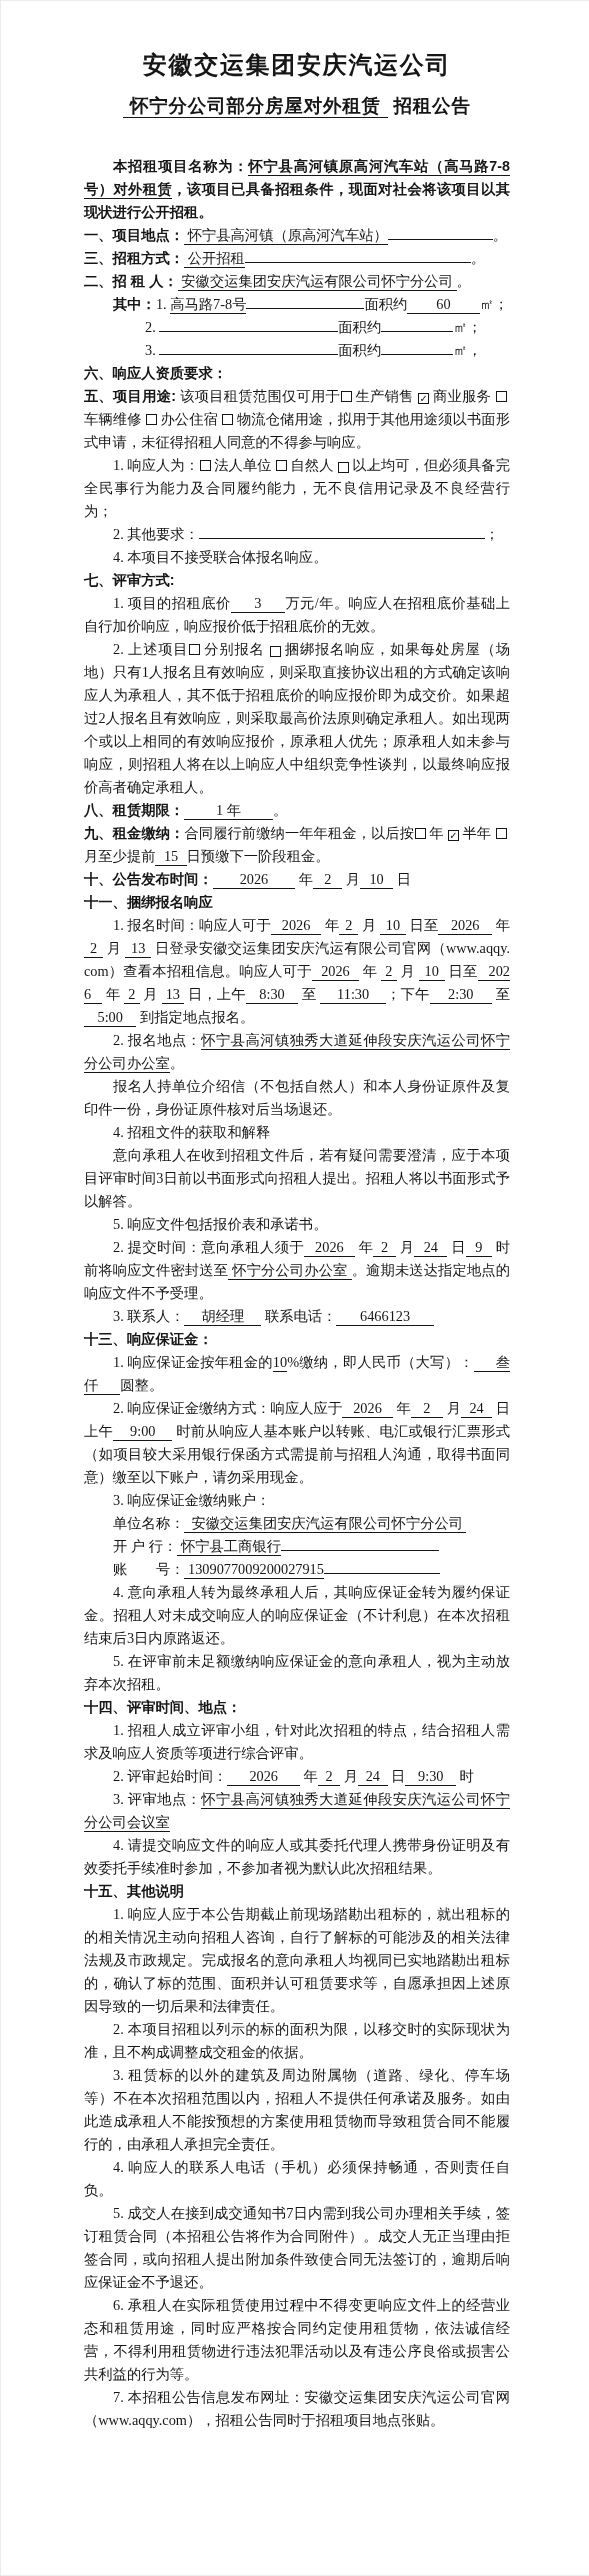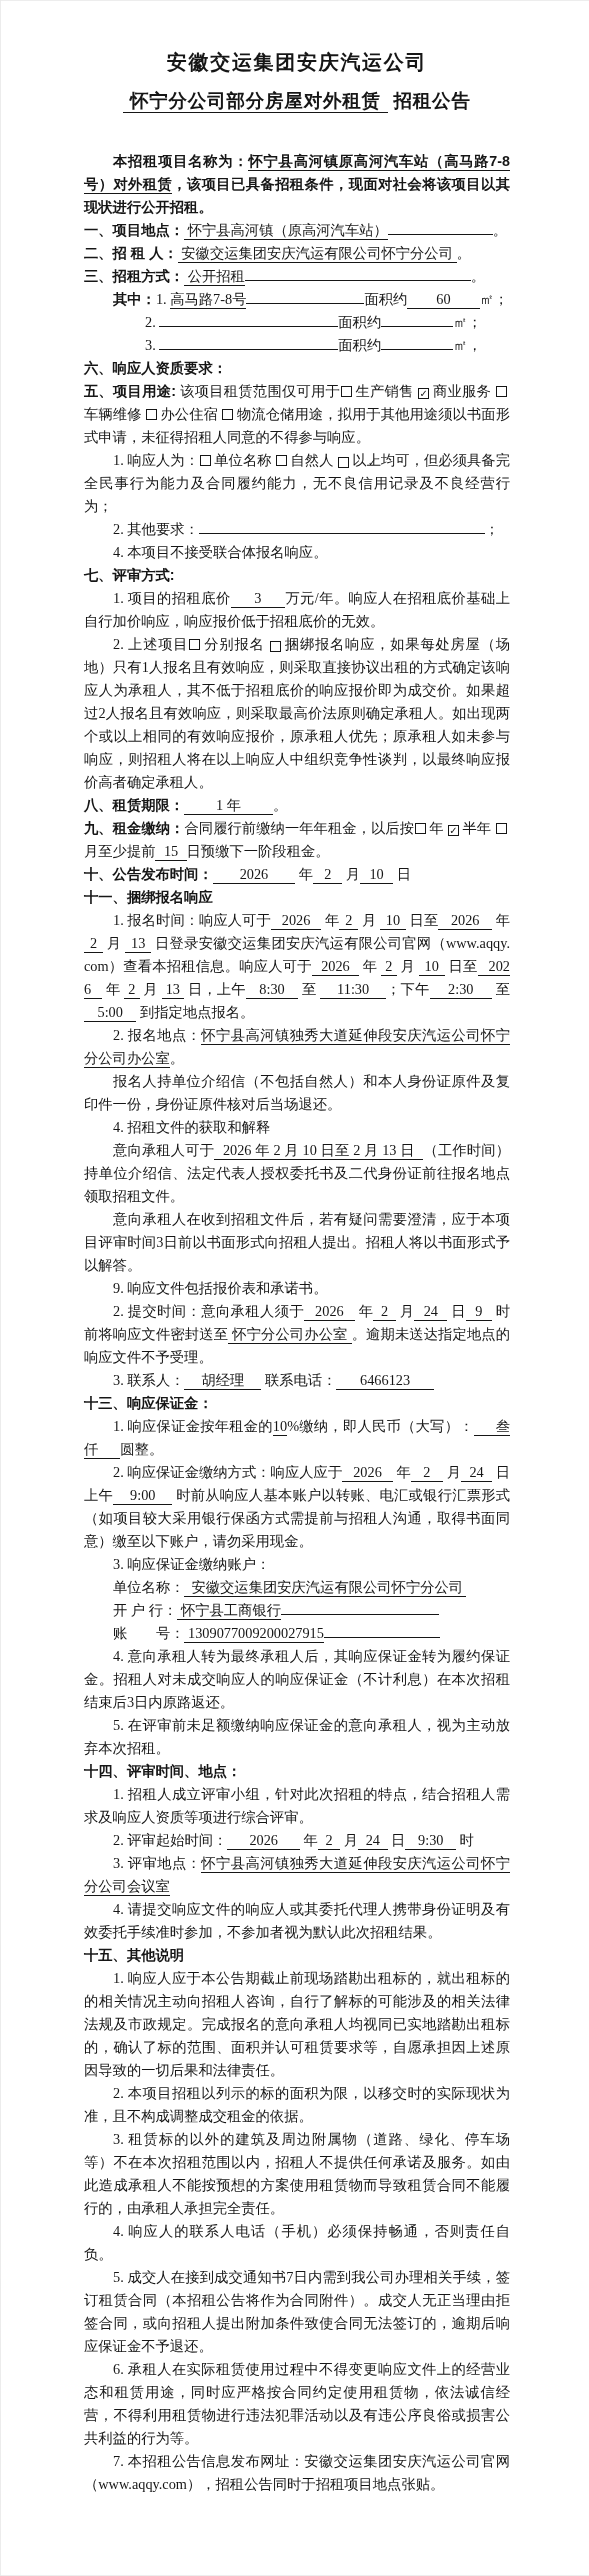--- a/index.html
+++ b/index.html
@@ -5,21 +5,21 @@
   html,body{margin:0;padding:0;background:#ffffff;}
   .page{
     width:590px;height:2576px;box-sizing:border-box;
     background:#fff;color:#161616;position:relative;overflow:hidden;
     padding:44px 80px 34px 84px;
     font-family:"Liberation Serif","DejaVu Serif",serif;
     box-shadow:inset 0 0 0 0.8px #e8e8e8;
   }
   .t1{
     font-family:"Liberation Sans","DejaVu Sans",sans-serif;
-    font-weight:bold;font-size:20px;text-align:center;
+    font-weight:bold;font-size:24px;text-align:center;
     letter-spacing:1.7px;margin:5px 0 0 0;
   }
   .t2{
     font-family:"Liberation Sans","DejaVu Sans",sans-serif;
     font-weight:bold;font-size:18.5px;text-align:center;
     letter-spacing:0.8px;margin:11.8px 0 37px 0;
   }
   .t2u{border-bottom:1.7px solid #161616;padding:0 6.7px 1.7px 6.7px;}
   .p{
     font-size:14.3px;line-height:23px;margin:0;
@@ -40,44 +40,43 @@
 </style>
 </head>
 <body>
 
 <div class="page">
   <h1 class="t1">安徽交运集团安庆汽运公司</h1>
   <h2 class="t2"><span class="t2u">怀宁分公司部分房屋对外租赁</span><span> 招租公告</span></h2>
   <div>
       <p class="p i"><span class="b">本招租项目名称为：</span><span class="b u">怀宁县高河镇原高河汽车站（高马路7-8号）对外租赁</span><span class="b">，该项目已具备招租条件，现面对社会将该项目以其现状进行公开招租。</span></p>
       <p class="p"><span class="b">一、项目地点：</span><span class="u"> 怀宁县高河镇（原高河汽车站）</span><span class="bl" style="width: 105px;"></span><span class="">。</span></p>
+      <p class="p"><span class="b">三、招租方式：</span><span class="u">  公开招租</span><span class="bl" style="width: 226px;"></span><span class="">。</span></p>
       <p class="p"><span class="b">二、招 租 人：</span><span class="u"> 安徽交运集团安庆汽运有限公司怀宁分公司 </span><span class="">。</span></p>
-      <p class="p"><span class="b">三、招租方式：</span><span class="u">  公开招租</span><span class="bl" style="width: 226px;"></span><span class="">。</span></p>
       <p class="p i"><span class="b">其中：</span><span class="">1. </span><span class="u">高马路7-8号</span><span class="bl" style="width: 118px;"></span><span class="">面积约</span><span class="u" style="padding: 0px 29px 0.8px;">60</span><span class="">㎡；</span></p>
       <p class="p sub"><span class="">2. </span><span class="bl" style="width: 179px;"></span><span class="">面积约</span><span class="bl" style="width: 72px;"></span><span class="">㎡；</span></p>
       <p class="p sub"><span class="">3. </span><span class="bl" style="width: 179px;"></span><span class="">面积约</span><span class="bl" style="width: 72px;"></span><span class="">㎡，</span></p>
       <p class="p"><span class="b">六、响应人资质要求：</span></p>
       <p class="p"><span class="b">五、项目用途: </span><span class="">该项目租赁范围仅可用于</span><span class="cb"></span><span class="">生产销售 </span><span class="cb on"></span><span class="">商业服务 </span><span class="cb"></span><span class="">车辆维修 </span><span class="cb"></span><span class="">办公住宿 </span><span class="cb"></span><span class="">物流仓储用途，拟用于其他用途须以书面形式申请，未征得招租人同意的不得参与响应。</span></p>
-      <p class="p i"><span class="">1. 响应人为：</span><span class="cb"></span><span class="">单位名称 </span><span class="cb"></span><span class="">自然人 </span><span class="cb on"></span><span class="">以上均可，但必须具备完全民事行为能力及合同履约能力，无不良信用记录及不良经营行为；</span></p>
+      <p class="p i"><span class="">1. 响应人为：</span><span class="cb"></span><span class="">法人单位 </span><span class="cb"></span><span class="">自然人 </span><span class="cb on"></span><span class="">以上均可，但必须具备完全民事行为能力及合同履约能力，无不良信用记录及不良经营行为；</span></p>
       <p class="p i"><span class="">2. 其他要求：</span><span class="bl" style="width: 286px;"></span><span class="">；</span></p>
       <p class="p i"><span class="">4. 本项目不接受联合体报名响应。</span></p>
       <p class="p"><span class="b">七、评审方式:</span></p>
       <p class="p i"><span class="">1. 项目的招租底价</span><span class="u" style="padding: 0px 23.6px 0.8px;">3</span><span class="">万元/年。响应人在招租底价基础上自行加价响应，响应报价低于招租底价的无效。</span></p>
       <p class="p i"><span class="">2. 上述项目</span><span class="cb"></span><span class="">分别报名 </span><span class="cb on"></span><span class="">捆绑报名响应，如果每处房屋（场地）只有1人报名且有效响应，则采取直接协议出租的方式确定该响应人为承租人，其不低于招租底价的响应报价即为成交价。如果超过2人报名且有效响应，则采取最高价法原则确定承租人。如出现两个或以上相同的有效响应报价，原承租人优先；原承租人如未参与响应，则招租人将在以上响应人中组织竞争性谈判，以最终响应报价高者确定承租人。</span></p>
       <p class="p"><span class="b">八、租赁期限：</span><span class="u" style="padding: 0px 32px 0.8px;">1 年</span><span class="">。</span></p>
       <p class="p"><span class="b">九、租金缴纳：</span><span class="">合同履行前缴纳一年年租金，以后按</span><span class="cb"></span><span class="">年 </span><span class="cb on"></span><span class="">半年 </span><span class="cb"></span><span class="">月至少提前</span><span class="u" style="padding: 0px 8.4px 0.8px;">15</span><span class="">日预缴下一阶段租金。</span></p>
       <p class="p"><span class="b">十、公告发布时间：</span><span class="u" style="padding: 0px 27px 0.8px;">2026</span><span class=""> 年</span><span class="u" style="padding: 0px 11px 0.8px;">2</span><span class=""> 月</span><span class="u" style="padding: 0px 9.3px 0.8px;">10</span><span class=""> 日</span></p>
       <p class="p"><span class="b">十一、捆绑报名响应</span></p>
       <p class="p i"><span class="">1. 报名时间：响应人可于</span><span class="u" style="padding: 0px 11px 0.8px;">2026</span><span class=""> 年</span><span class="u" style="padding: 0px 5.9px 0.8px;">2</span><span class=""> 月 </span><span class="u" style="padding: 0px 5.9px 0.8px;">10</span><span class=""> 日至</span><span class="u" style="padding: 0px 12.6px 0.8px;">2026</span><span class=""> 年</span><span class="u" style="padding: 0px 5.9px 0.8px;">2</span><span class=""> 月 </span><span class="u" style="padding: 0px 5.9px 0.8px;">13</span><span class=""> 日登录安徽交运集团安庆汽运有限公司官网（www.aqqy.com）查看本招租信息。响应人可于</span><span class="u" style="padding: 0px 9.3px 0.8px;">2026</span><span class=""> 年 </span><span class="u" style="padding: 0px 4.2px 0.8px;">2</span><span class=""> 月 </span><span class="u" style="padding: 0px 5.9px 0.8px;">10</span><span class=""> 日至</span><span class="u" style="padding: 0px 11px 0.8px;">2026</span><span class=""> 年 </span><span class="u" style="padding: 0px 4.2px 0.8px;">2</span><span class=""> 月 </span><span class="u" style="padding: 0px 4.2px 0.8px;">13</span><span class=""> 日，上午</span><span class="u" style="padding: 0px 13.5px 0.8px;">8:30</span><span class=""> 至 </span><span class="u" style="padding: 0px 17px 0.8px;">11:30</span><span class="">；下午</span><span class="u" style="padding: 0px 18.5px 0.8px;">2:30</span><span class=""> 至 </span><span class="u" style="padding: 0px 13.5px 0.8px;">5:00</span><span class=""> 到指定地点报名。</span></p>
       <p class="p i"><span class="">2. 报名地点：</span><span class="u">怀宁县高河镇独秀大道延伸段安庆汽运公司怀宁分公司办公室</span><span class="">。</span></p>
       <p class="p i"><span class="">报名人持单位介绍信（不包括自然人）和本人身份证原件及复印件一份，身份证原件核对后当场退还。</span></p>
       <p class="p i"><span class="">4. 招租文件的获取和解释</span></p>
-      <p class="p i"><span class="">意向承租人可于</span><span class="u" style="padding: 0px 5px 0.8px;"> 2026 年 2 月 10 日至 2 月 13 日 </span><span class="">（工作时间）持单位介绍信、法定代表人授权委托书及二代身份证前往报名地点领取招租文件。</span></p>
       <p class="p i"><span class="">意向承租人在收到招租文件后，若有疑问需要澄清，应于本项目评审时间3日前以书面形式向招租人提出。招租人将以书面形式予以解答。</span></p>
-      <p class="p i"><span class="">9. 响应文件包括报价表和承诺书。</span></p>
+      <p class="p i"><span class="">5. 响应文件包括报价表和承诺书。</span></p>
       <p class="p i"><span class="">2. 提交时间：意向承租人须于</span><span class="u" style="padding: 0px 11px 0.8px;">2026</span><span class=""> 年</span><span class="u" style="padding: 0px 7.6px 0.8px;">2</span><span class=""> 月</span><span class="u" style="padding: 0px 9.3px 0.8px;">24</span><span class=""> 日</span><span class="u" style="padding: 0px 9.3px 0.8px;">9</span><span class=""> 时前将响应文件密封送至</span><span class="u" style="padding: 0px 4.2px 0.8px;">怀宁分公司办公室</span><span class="">。逾期未送达指定地点的响应文件不予受理。</span></p>
       <p class="p i"><span class="">3. 联系人：</span><span class="u" style="padding: 0px 17px 0.8px;">胡经理</span><span class="">  联系电话：</span><span class="u" style="padding: 0px 23.6px 0.8px;">6466123</span></p>
       <p class="p"><span class="b">十三、响应保证金：</span></p>
       <p class="p i"><span class="">1. 响应保证金按年租金的</span><span class="u">10</span><span class="">%缴纳，即人民币（大写）：</span><span class="u" style="padding: 0px 22px 0.8px;">叁仟</span><span class="">圆整。</span></p>
       <p class="p i"><span class="">2. 响应保证金缴纳方式：响应人应于</span><span class="u" style="padding: 0px 11px 0.8px;">2026</span><span class=""> 年</span><span class="u" style="padding: 0px 12.6px 0.8px;">2</span><span class=""> 月</span><span class="u" style="padding: 0px 8.4px 0.8px;">24</span><span class=""> 日上午</span><span class="u" style="padding: 0px 17px 0.8px;">9:00</span><span class=""> 时前从响应人基本账户以转账、电汇或银行汇票形式（如项目较大采用银行保函方式需提前与招租人沟通，取得书面同意）缴至以下账户，请勿采用现金。</span></p>
       <p class="p i"><span class="">3. 响应保证金缴纳账户：</span></p>
       <p class="p i"><span class="">单位名称：</span><span class="u" style="padding: 0px 3.4px 0.8px;"> 安徽交运集团安庆汽运有限公司怀宁分公司</span></p>
       <p class="p i"><span class="">开 户 行：</span><span class="u"> 怀宁县工商银行</span><span class="bl" style="width: 158px;"></span></p>
       <p class="p i"><span class="">账　　号：</span><span class="u"> 1309077009200027915</span><span class="bl" style="width: 116px;"></span></p>
       <p class="p i"><span class="">4. 意向承租人转为最终承租人后，其响应保证金转为履约保证金。招租人对未成交响应人的响应保证金（不计利息）在本次招租结束后3日内原路返还。</span></p>

